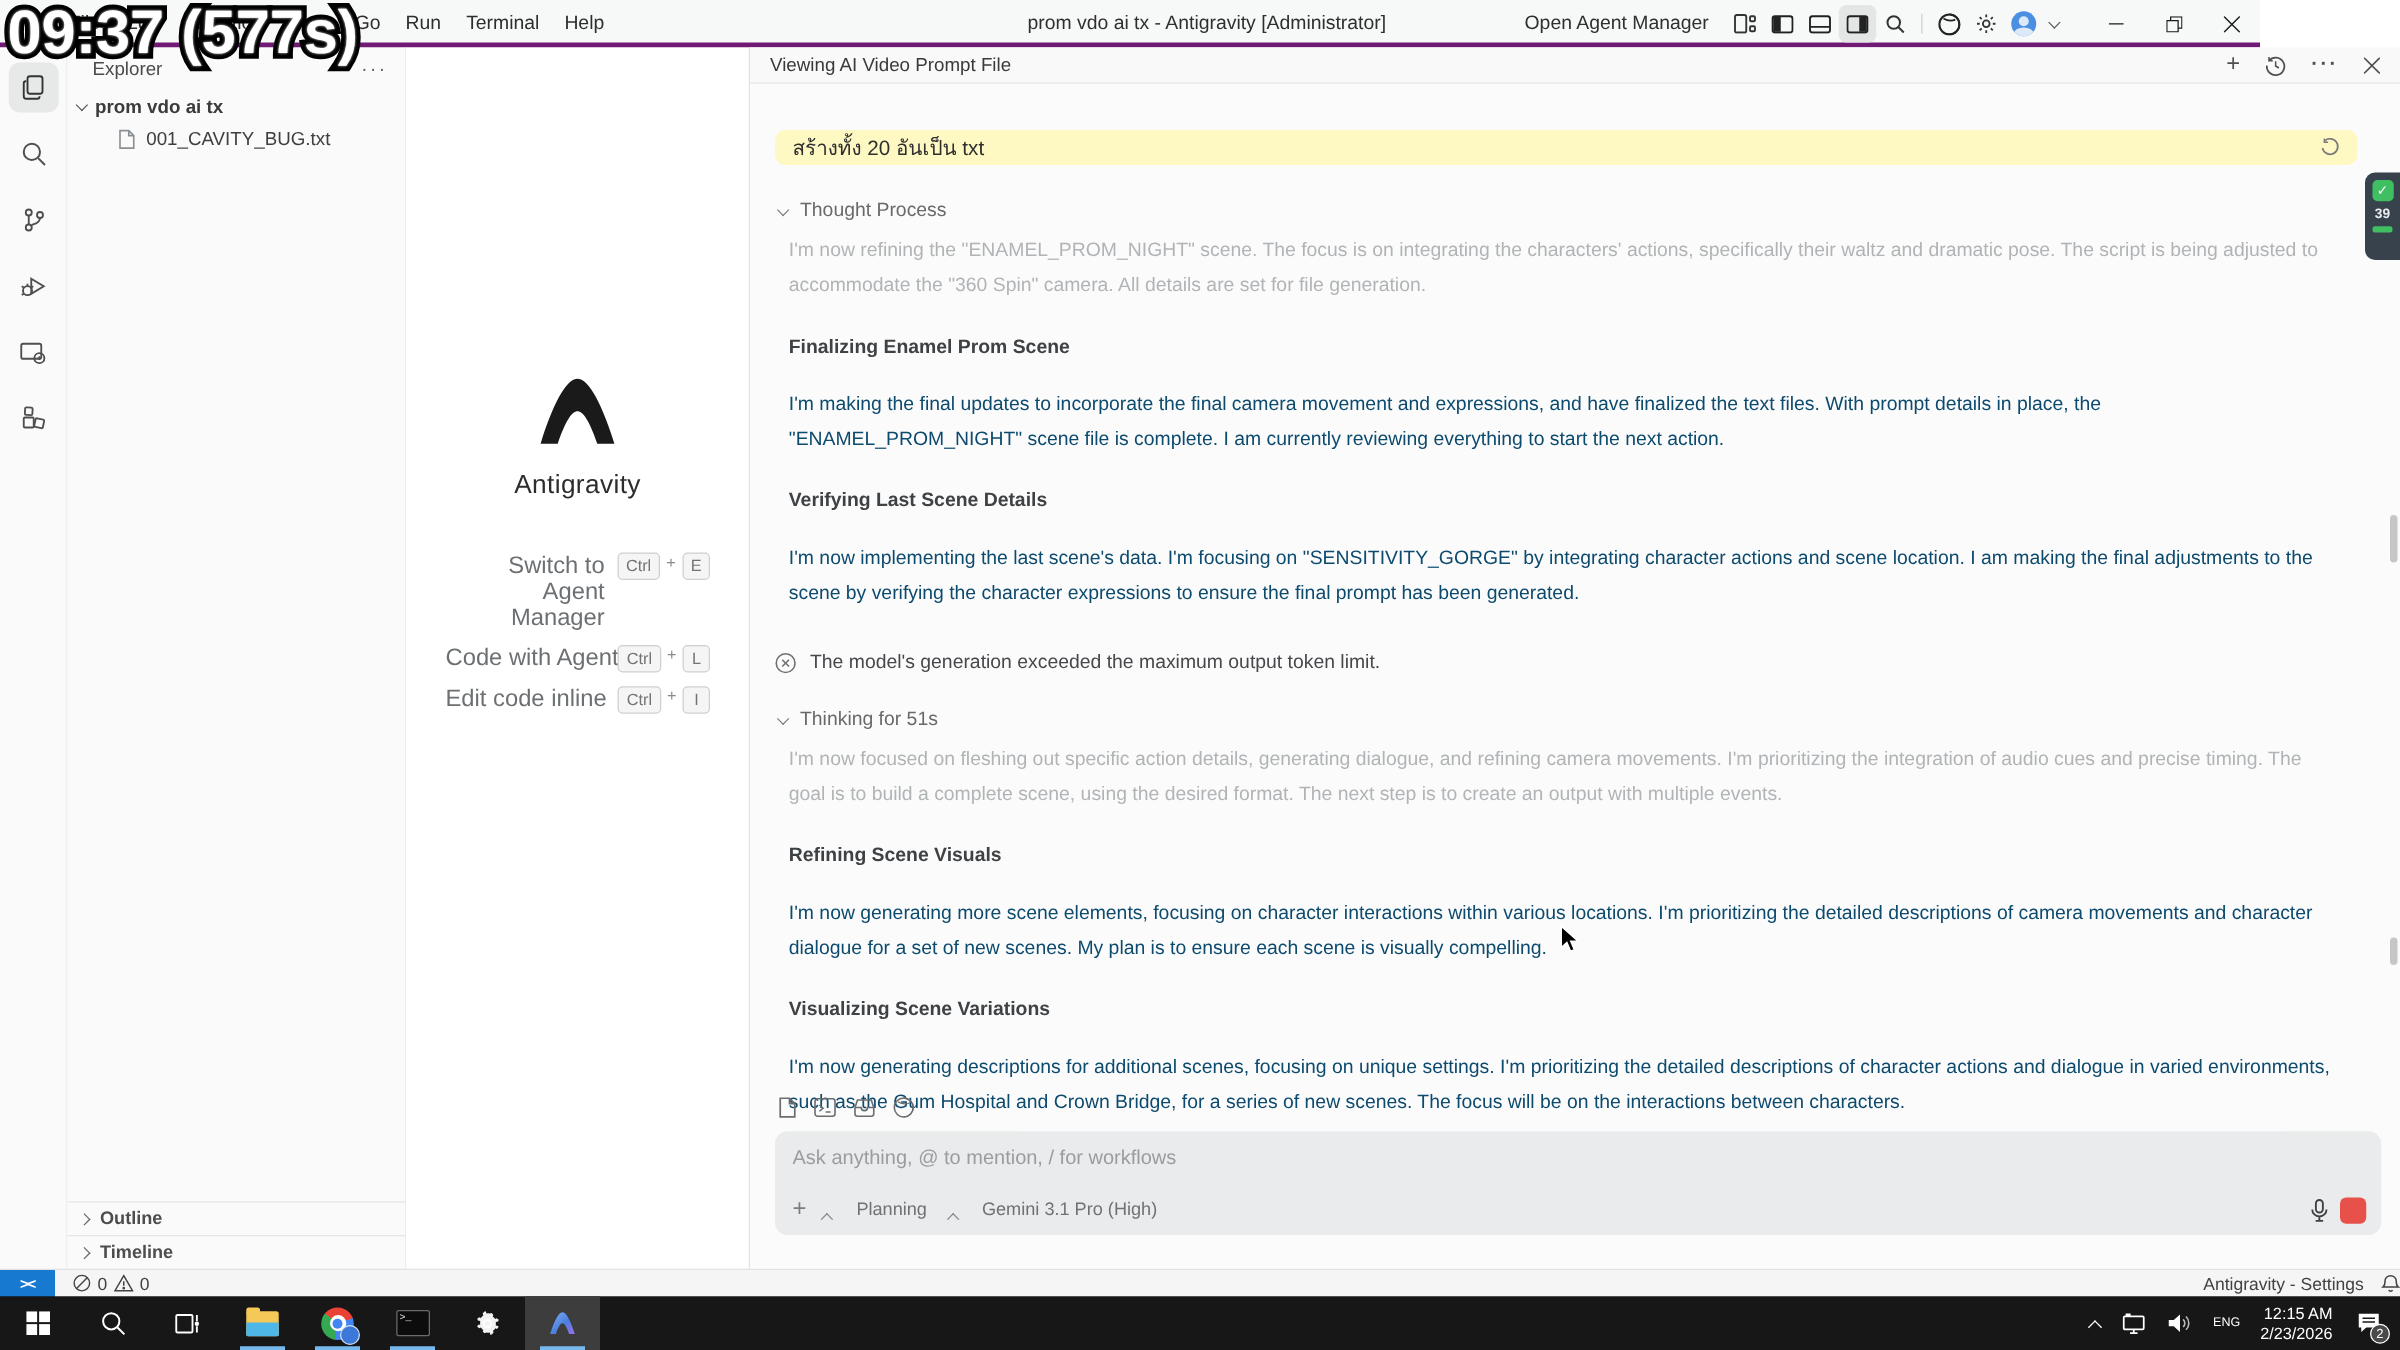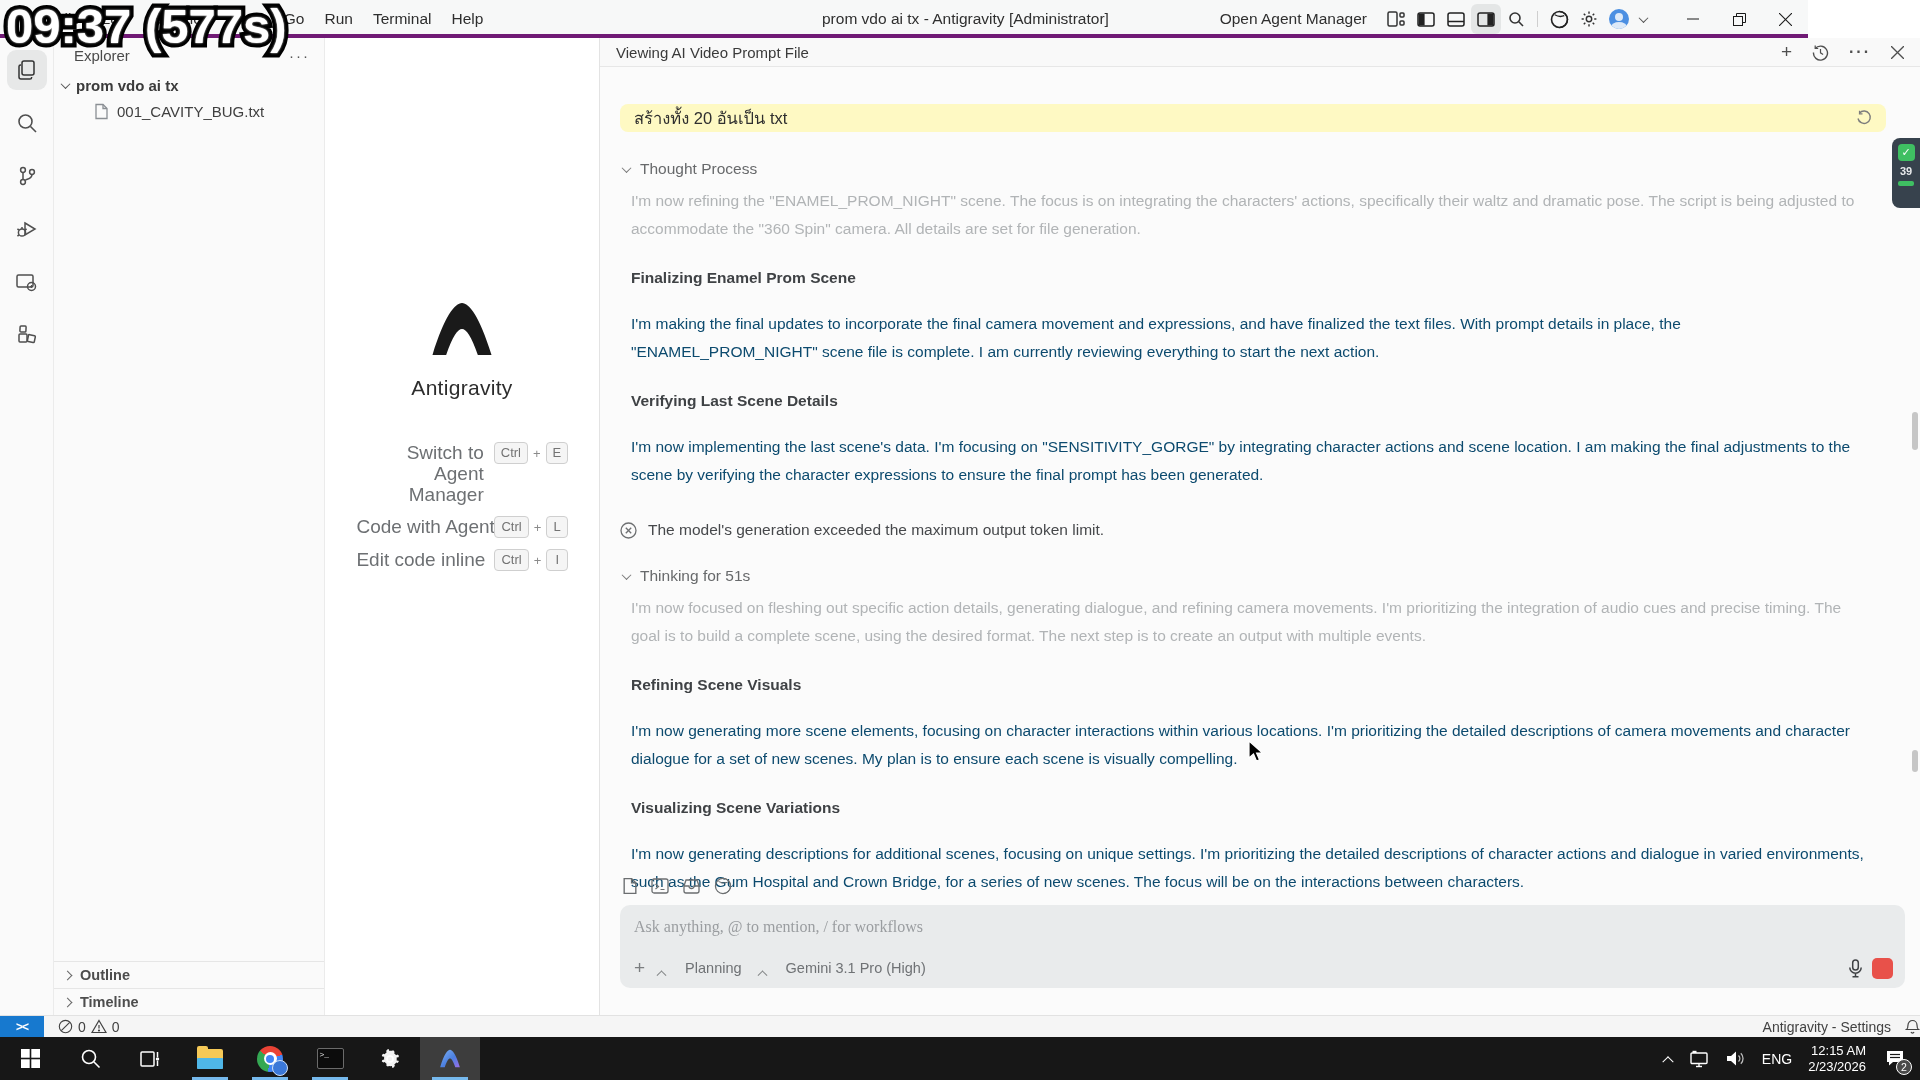--- a/index.html
+++ b/index.html
@@ -44,21 +44,21 @@
   .tree-file { display:flex; align-items:center; gap:8px; padding:4px 0 4px 40px; color:#3f3f3f; }
   .sb-bottom { position:absolute; bottom:0; left:0; right:0; }
   .sb-sec { height:27px; display:flex; align-items:center; gap:9px; padding-left:10px; border-top:1px solid #e6e6e6; color:#4d4d4d; font-weight:700; font-size:14.5px; }
 
   .editor { width:274px; background:#ffffff; position:relative; }
   .ed-center { position:absolute; top:262px; left:0; right:0; display:flex; flex-direction:column; align-items:center; }
   .brand { margin-top:18px; font-size:21px; color:#2d2d2d; letter-spacing:.3px; }
   .shortcuts { margin-top:42px; display:flex; flex-direction:column; gap:11px; }
   .sc-row { display:flex; align-items:flex-start; gap:10px; justify-content:flex-end; }
   .sc-label { width:128px; text-align:right; color:#6d7073; font-size:19px; line-height:21px; }
-  .sc-keys { display:flex; align-items:center; gap:5px; }
+  .sc-keys { display:flex; gap:5px; }
   .kbd { display:inline-block; min-width:22px; padding:2px 6px 3px; border:1px solid #cfcfcf; border-radius:4px; background:#f5f5f5; color:#737373; font-size:13px; text-align:center; }
   .sc-plus { color:#8a8a8a; font-size:13px; }
 
   
   .panel { flex:1; background:#fbfbfb; border-left:1px solid #e3e3e3; position:relative; }
   .p-head { height:29px; display:flex; align-items:center; padding:0 16px; border-bottom:1px solid #e7e7e7; background:#f9f9f9; }
   .p-title { font-size:15px; color:#3a3a3a; }
   .p-head-ic { margin-left:auto; display:flex; gap:20px; color:#4f4f4f; align-items:center; }
   .convo { padding:37px 50px 0 20px; }
   .bubble { background:#fef9c3; border-radius:8px; height:28px; display:flex; align-items:center; padding:0 14px; color:#2f2f2f; font-size:16.5px; margin-right:-16px; }
@@ -67,21 +67,21 @@
   .sec-head .chev { color:#7a7a7a; margin-left:3px; }
   .p-muted { margin-top:9px; font-size:15.5px; line-height:28px; color:#b1b4b6; padding-left:11px; }
   .p-body  { margin-top:23px; font-size:15.5px; line-height:28px; color:#0c4a6e; padding-left:11px; }
   .p-h     { margin-top:26px; font-size:15.5px; font-weight:700; color:#3f4245; padding-left:11px; }
   .err-row { margin-top:32px; display:flex; align-items:center; gap:11px; color:#46484b; font-size:15.5px; }
   .thinking { margin-top:24px; color:#9b9ea1; font-size:15.5px; }
 
   .panel-dock { position:absolute; left:20px; right:15px; bottom:27px; }
   .dock-icons { display:flex; gap:13px; color:#6b6e70; margin:0 0 10px 2px; }
   .inputbox { background:#e9ebec; border-radius:10px; height:83px; position:relative; padding:13px 14px; }
-  .inputbox input { width:100%; border:none; outline:none; background:transparent; font-size:16px; color:#2f2f2f; font-family:Liberation Serif, serif; }
+  .inputbox input { width:100%; border:none; outline:none; background:transparent; font-size:16px; color:#2f2f2f; font-family:Liberation Sans, sans-serif; }
   .inputbox input::placeholder { color:#9a9da0; }
   .in-bottom { position:absolute; left:14px; right:12px; bottom:9px; display:flex; align-items:center; gap:9px; color:#6f7275; font-size:14.5px; }
   .in-bottom .plus { font-size:19px; color:#7b7e80; margin-right:4px; }
   .pill { display:flex; align-items:flex-end; gap:20px; }
   .stop-btn { width:21px; height:21px; border-radius:5px; background:#e8514a; }
   .mic { color:#3f4245; }
   .spacer { flex:1; }
 
   .scroll-thumb { position:absolute; right:2px; width:6px; border-radius:3px; background:#c6c6c6; }
 
@@ -97,21 +97,21 @@
   .probs { display:flex; align-items:center; gap:5px; margin-left:14px; }
   .sb-right { margin-left:auto; display:flex; align-items:center; gap:14px; padding-right:0; }
 
   
   .taskbar { position:absolute; left:0; top:1037px; width:1920px; height:43px; background:#171717; display:flex; align-items:stretch; }
   .tb-tile { width:60px; display:flex; align-items:center; justify-content:center; position:relative; color:#fff; }
   .tb-tile.open::after { content:""; position:absolute; left:12px; right:12px; bottom:0; height:3px; background:#76b9ed; }
   .tb-tile.focused { background:#3d3d3d; }
   .tray { margin-left:auto; display:flex; align-items:center; color:#fff; gap:16px; padding-right:12px; }
   .tray .clock { text-align:right; font-size:13px; line-height:16px; }
-  .tray .lang { font-size:14px; }
+  .tray .lang { font-size:10px; }
   .notif { position:relative; width:26px; height:26px; display:flex; align-items:center; justify-content:center; }
   .badge { position:absolute; right:-4px; bottom:-3px; width:16px; height:16px; border-radius:50%; background:#4a4a4a; border:1px solid #fff; color:#fff; font-size:10.5px; display:flex; align-items:center; justify-content:center; }
 
   .cursor { position:absolute; left:1248px; top:740px; z-index:70; }
 
   .folder-ic { position:relative; width:26px; height:20px; }
   .folder-ic .back { position:absolute; inset:0; background:#f5c957; border-radius:2px; }
   .folder-ic .tab { position:absolute; left:0; top:-3px; width:11px; height:5px; background:#f5c957; border-radius:2px 2px 0 0; }
   .folder-ic .front { position:absolute; left:0; bottom:0; width:26px; height:11px; background:#4fb7e8; border-radius:1px; }
 

